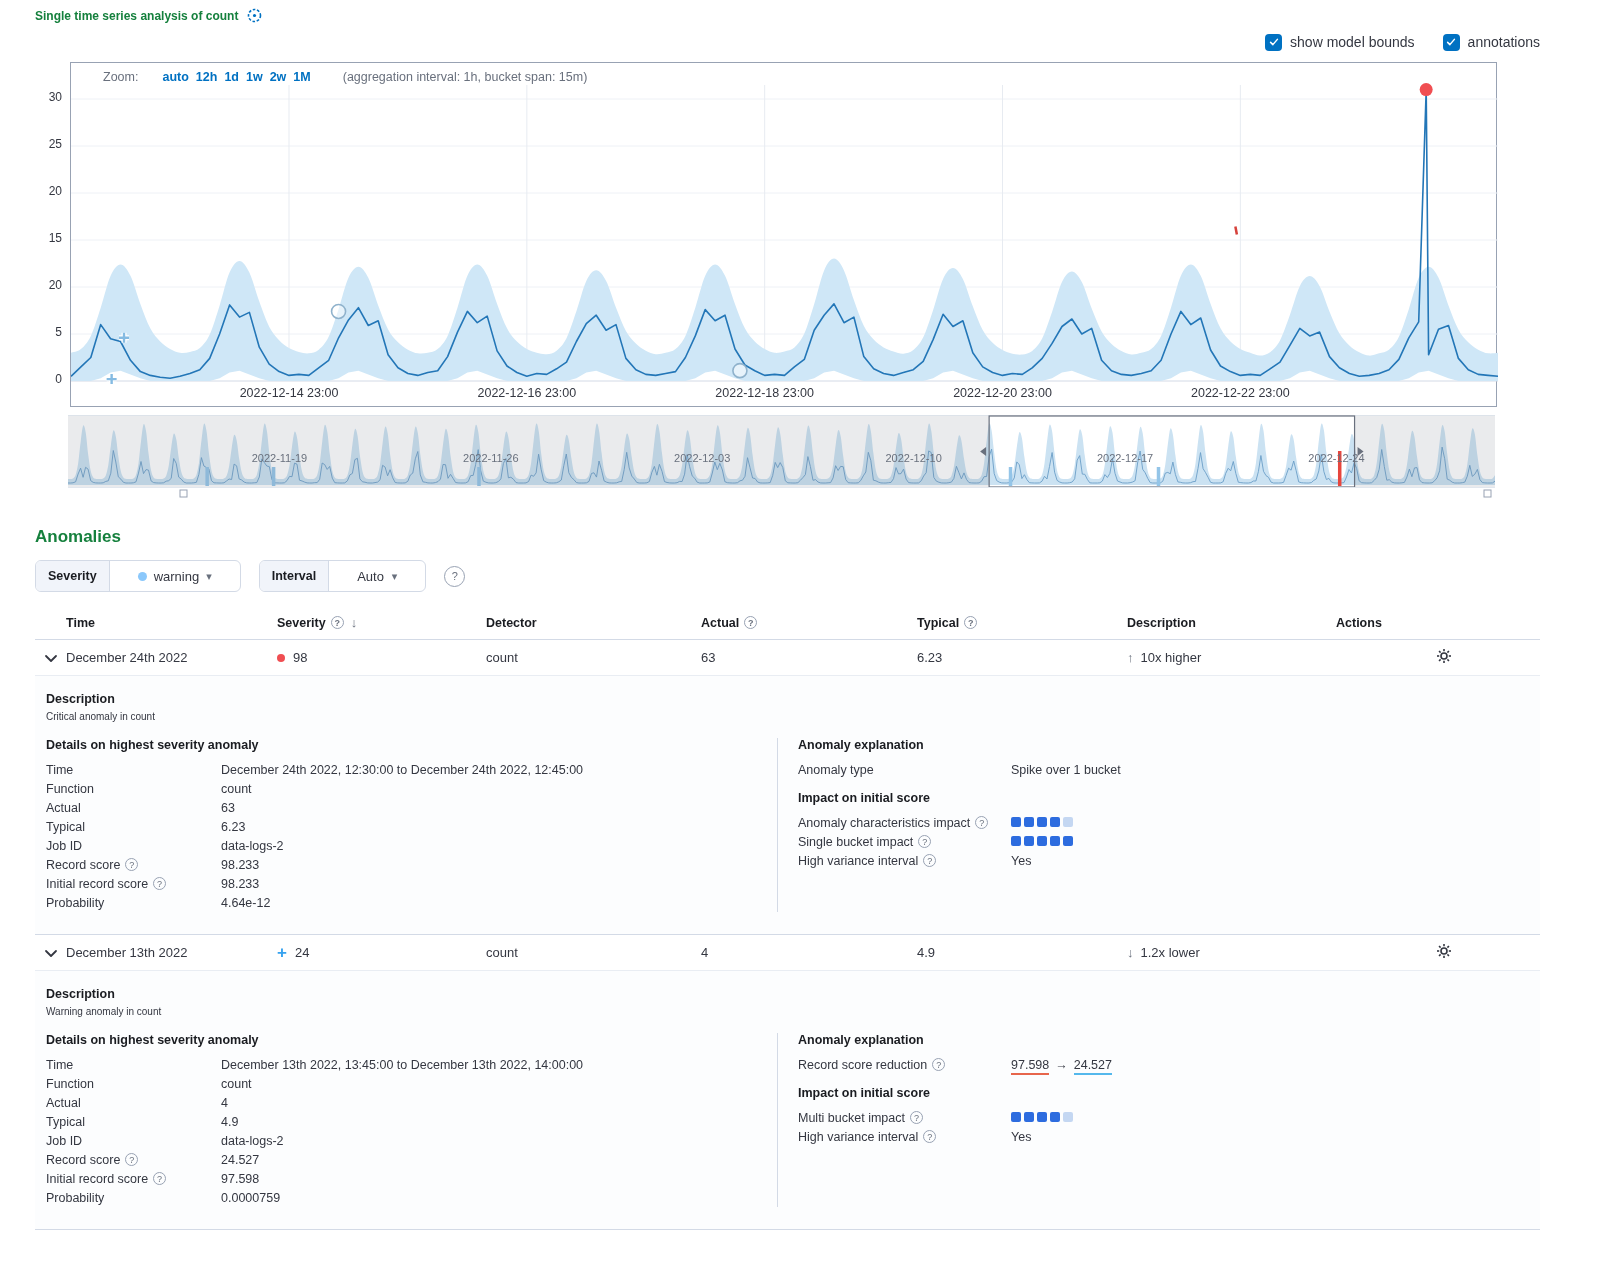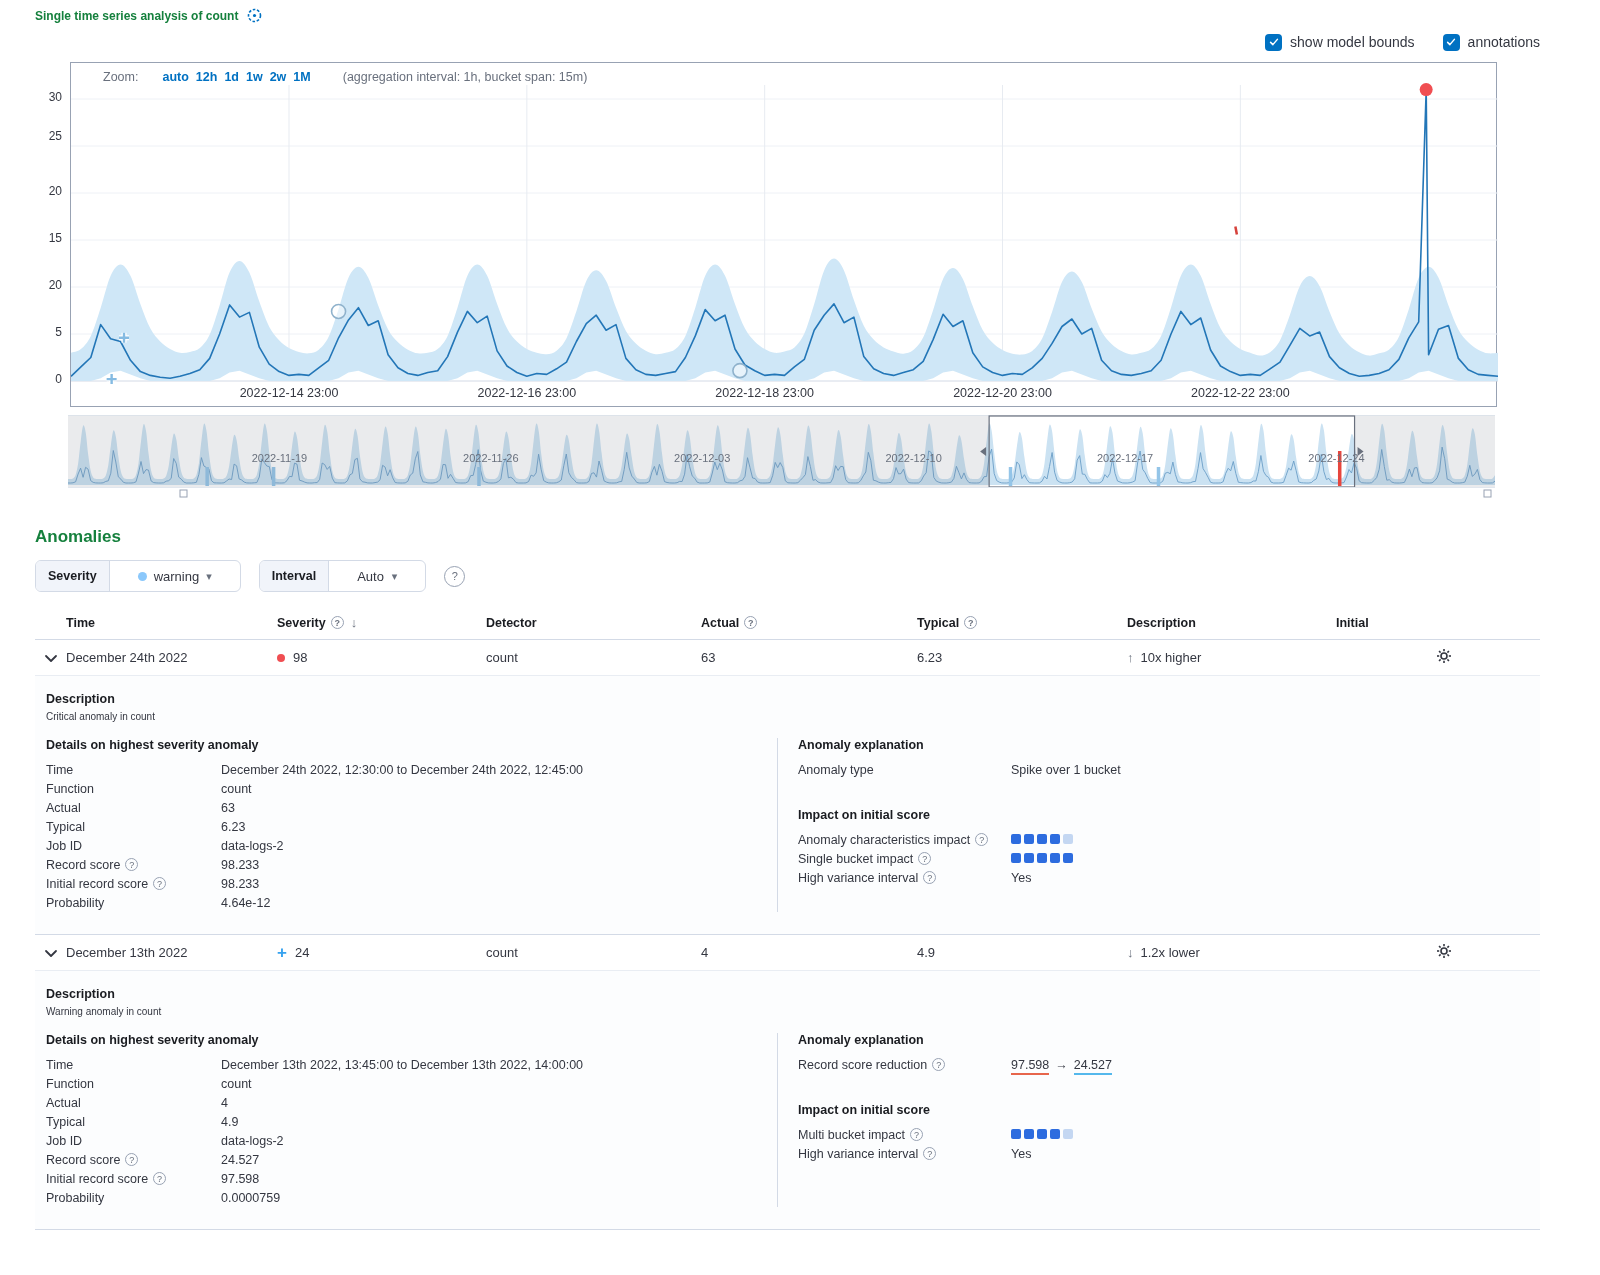--- a/index.html
+++ b/index.html
@@ -66,21 +66,21 @@
   .expanded { padding:16px 24px 22px 11px; border-bottom:1px solid #d3dae6; background:#fcfdfe; }
   .exp-desc-h, .sub-h { font-weight:700; font-size:12.5px; color:#1a1c21; }
   .exp-desc-t { margin-top:5px; font-size:10px; }
   .exp-grid { display:grid; grid-template-columns:731px 1fr; margin-top:16px; }
   .exp-right { border-left:1px solid #d3dae6; padding-left:20px; }
   .kv { display:grid; grid-template-columns:175px 1fr; padding:2.5px 0; font-size:12.5px; align-items:center; }
   .kv.r { grid-template-columns:213px 1fr; }
   .kv-label { display:flex; align-items:center; }
   .details-block .sub-h { margin-bottom:8px; }
   .exp-right .sub-h { margin-bottom:8px; }
-  .exp-right .impact-h { margin-top:29px; }
+  .exp-right .impact-h { margin-top:12px; }
   .sq { width:10px; height:10px; border-radius:2px; display:inline-block; margin-right:3px; }
   .score-from { border-bottom:2px solid #e7664c; padding-bottom:1px; }
   .score-to { border-bottom:2px solid #54b8ec; padding-bottom:1px; }
   .red-arrow { margin:0 6px; color:#343741; }
 </style>
 </head>
 <body>
 
 <div class="content">
 
@@ -114,21 +114,21 @@
   </div>
 
   <div class="chart-area">
     <div class="chart-row">
       <div class="ylabels" id="ylabels">
           <div class="ytick" style="top: 310px;">0</div>
           <div class="ytick" style="top: 263px;">5</div>
           <div class="ytick" style="top: 216px;">20</div>
           <div class="ytick" style="top: 169px;">15</div>
           <div class="ytick" style="top: 122px; text-align: right;">20</div>
-          <div class="ytick" style="top: 67px;">25</div>
+          <div class="ytick" style="top: 75px;">25</div>
           <div class="ytick" style="top: 28px;">30</div>
         </div>
       <div class="chart-box">
         <div class="zoom-row">
           <span class="zoom-label">Zoom:</span>
           <span class="zoom-links" id="zoom-links">
               <a href="#" class="zoom-link">auto</a>
               <a href="#" class="zoom-link">12h</a>
               <a href="#" class="zoom-link">1d</a>
               <a href="#" class="zoom-link">1w</a>
@@ -242,21 +242,21 @@
             <span class="help-ic">?</span>
           </span>
         <span class="cell">
             <span>Typical</span>
             <span class="help-ic">?</span>
           </span>
         <span class="cell">
             <span>Description</span>
           </span>
         <span class="cell">
-            <span>Initial</span>
+            <span>Actions</span>
           </span>
       </div>
 
       <div class="tgrid trow">
         <button class="expander">
           <svg width="16" height="16" viewBox="0 0 16 16">
               <path d="M3 6l5 5 5-5" stroke="#343741" stroke-width="1.8" fill="none" stroke-linecap="round" stroke-linejoin="round"></path>
             </svg>
         </button>
         <span>December 24th 2022</span>

